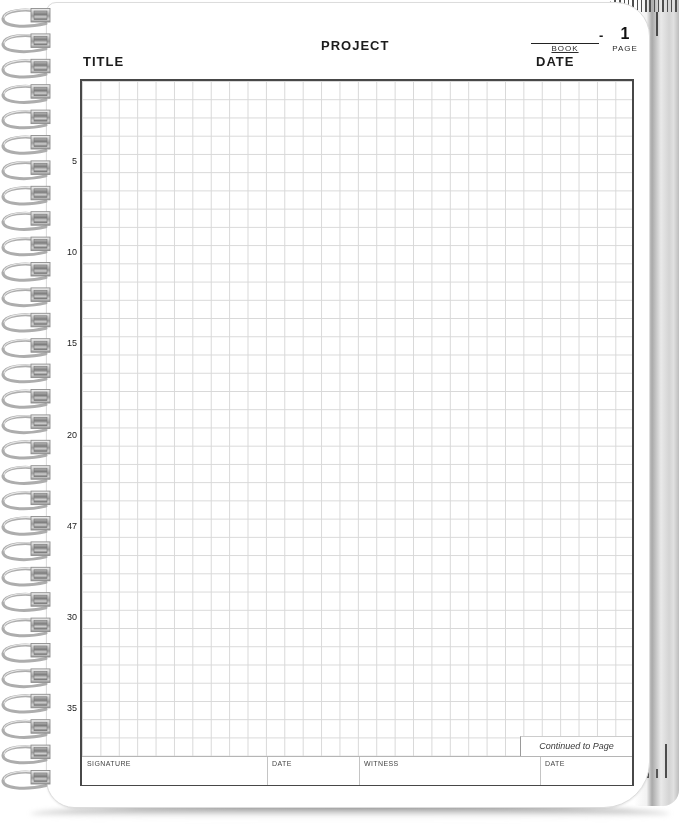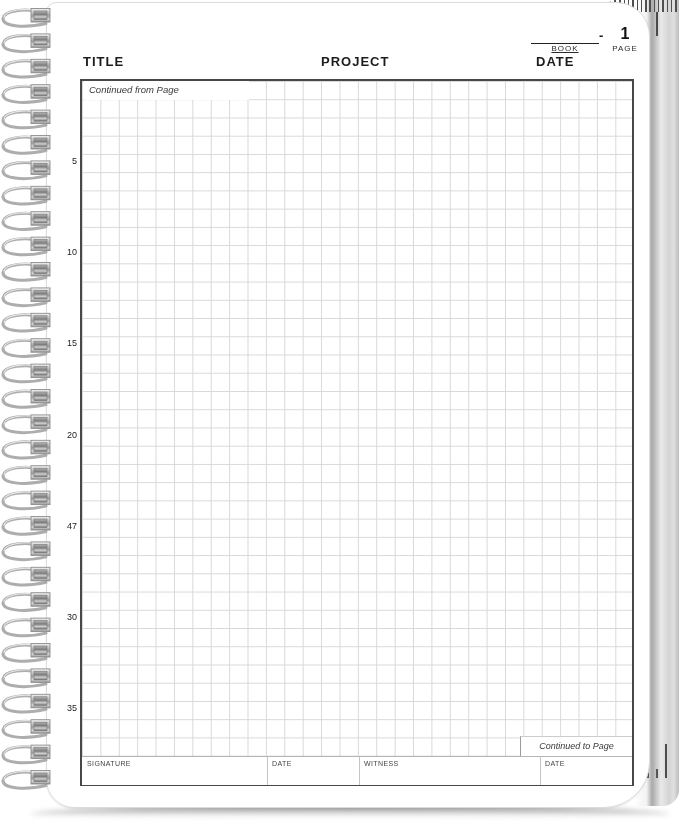--- a/index.html
+++ b/index.html
@@ -47,21 +47,21 @@
   
   .main-page{
     position:absolute;left:46px;top:2px;width:604px;height:806px;z-index:4;
     background:#fff;border:1px solid #dcdcdc;box-sizing:border-box;
     border-radius:10px 34px 46px 28px;
     box-shadow:0 1px 2px rgba(0,0,0,.08);
   }
   
   .hdr{position:absolute;font-weight:bold;font-size:13px;letter-spacing:1px;color:#1c1c1c;}
   .hdr-title{left:36px;top:51px;text-align:center;}
-  .hdr-project{left:274px;top:51px;}
+  .hdr-project{left:274px;top:35px;}
   .hdr-date{left:489px;top:51px;}
   
   .book-line{position:absolute;left:484px;top:26px;width:68px;height:14px;border-bottom:1.5px solid #222;}
   .book-label{position:absolute;left:484px;top:41px;width:68px;text-align:center;font-size:8px;letter-spacing:1px;color:#2a2a2a;text-decoration:underline;}
   .ref-dash{position:absolute;left:552px;top:25px;font-size:13px;font-weight:bold;color:#1c1c1c;}
   .ref-page-number{position:absolute;left:564px;top:22px;width:28px;text-align:center;font-size:16px;font-weight:bold;color:#111;}
   .page-label{position:absolute;left:560px;top:41px;width:36px;text-align:center;font-size:8px;letter-spacing:1px;color:#2a2a2a;}
   
   .grid-box{
     position:absolute;left:33px;top:76px;width:554px;height:707px;
@@ -121,21 +121,20 @@
     <div class="rownum rn-0">5</div>
     <div class="rownum rn-1">10</div>
     <div class="rownum rn-2">15</div>
     <div class="rownum rn-3">20</div>
     <div class="rownum rn-4">47</div>
     <div class="rownum rn-5">30</div>
     <div class="rownum rn-6">35</div>
 
     <div class="grid-box">
       <div class="grid-cells">
-        <div class="continued-from">Continued from Page</div>
         <div class="continued-to">Continued to Page</div>
       </div>
       <div class="sig-row">
         <div class="sig-div sig-div-1"></div>
         <div class="sig-div sig-div-2"></div>
         <div class="sig-div sig-div-3"></div>
         <div class="sig-label sig-signature">SIGNATURE</div>
         <div class="sig-label sig-date1">DATE</div>
         <div class="sig-label sig-witness">WITNESS</div>
         <div class="sig-label sig-date2">DATE</div>

